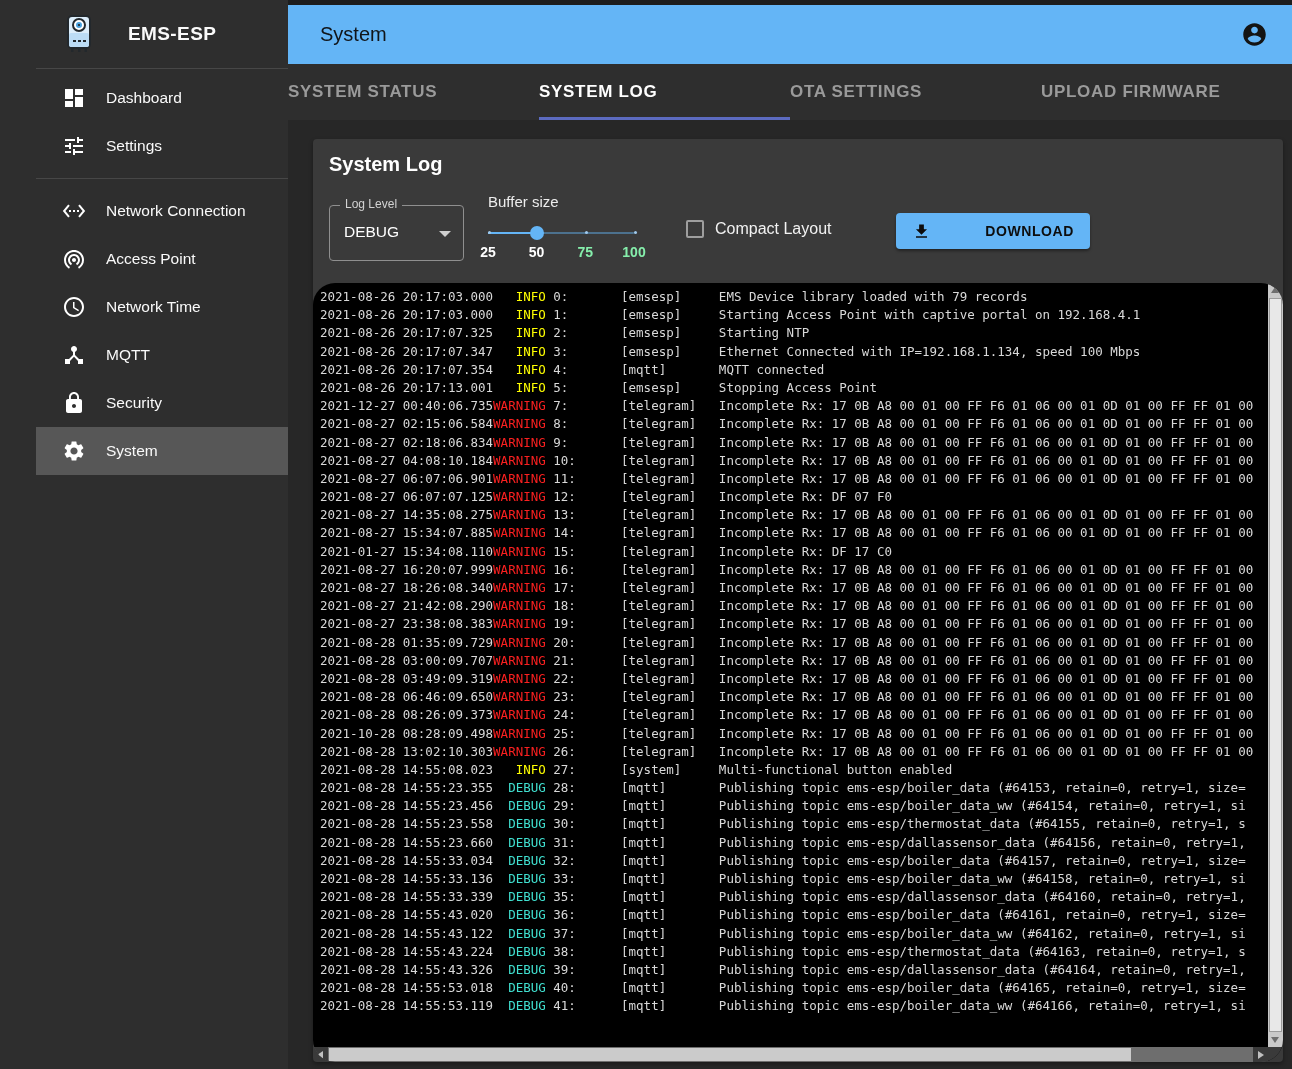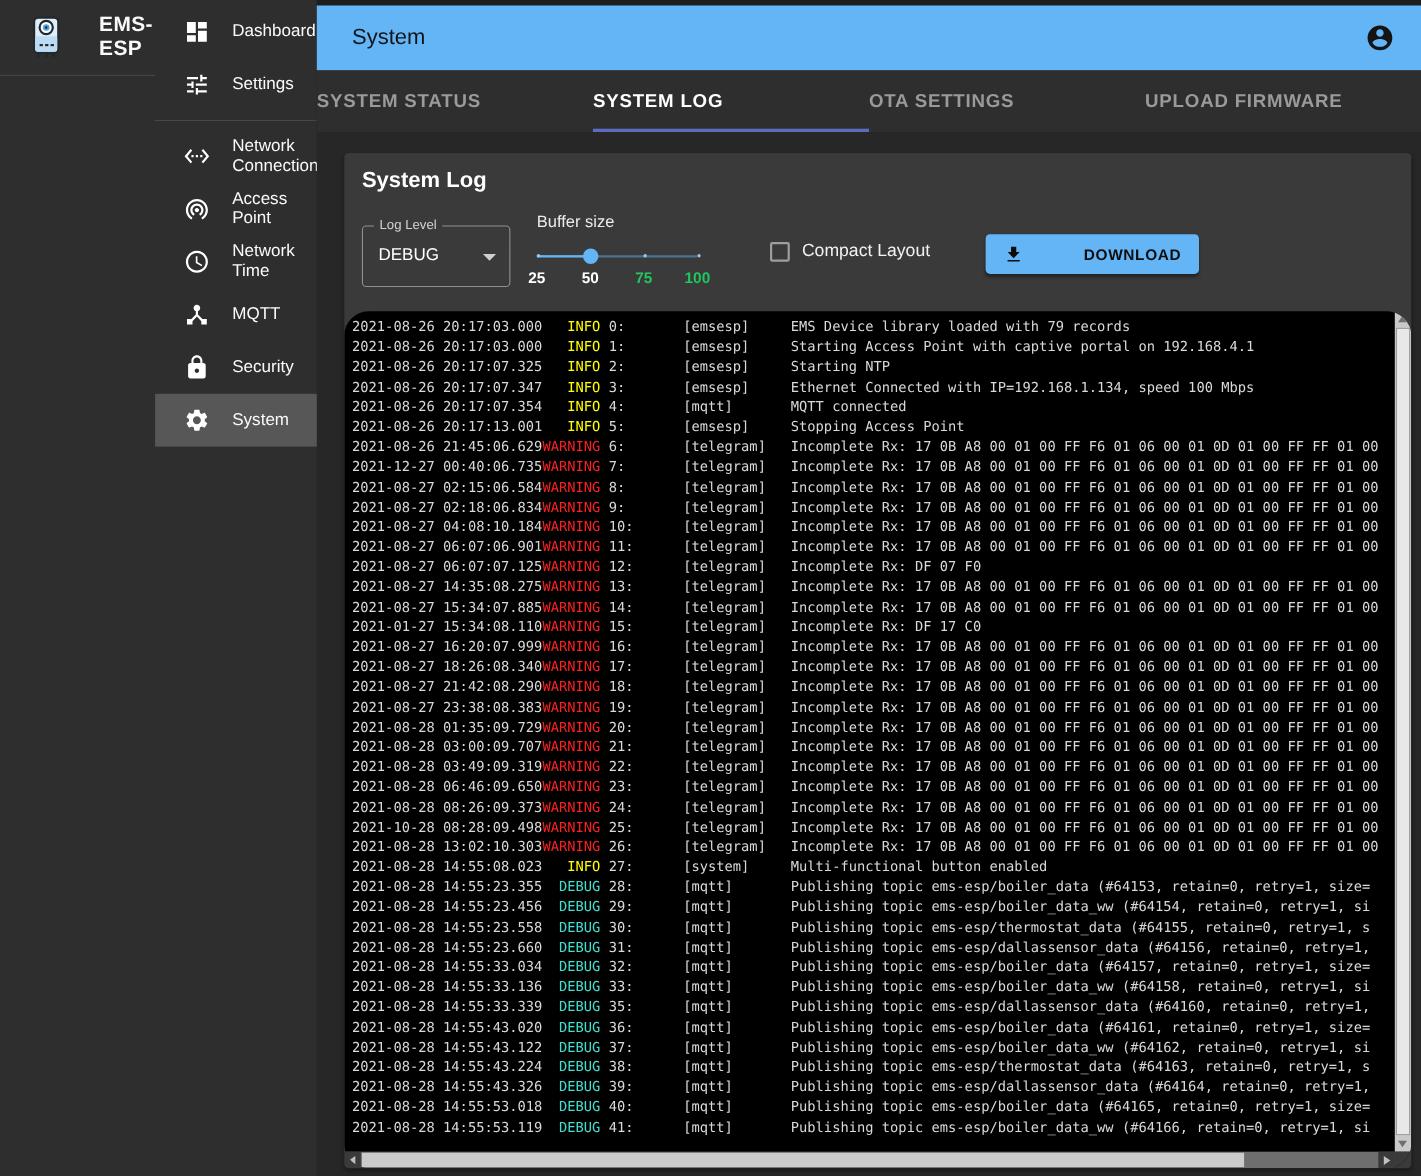--- a/index.html
+++ b/index.html
@@ -1,21 +1,21 @@
 <!DOCTYPE html>
 <html><head>
 <meta charset="utf-8">
 <style>
   * { box-sizing: border-box; margin: 0; padding: 0; }
   html,body { width:1292px; height:1069px; overflow:hidden; background:#272727;
     font-family:"Liberation Sans", sans-serif; }
   .app { display:flex; width:1292px; height:1069px; }
 
   
-  .sidebar { width:288px; min-width:288px; background:#2e2e2e; color:#fff; display:flex; flex-direction:row; }
+  .sidebar { width:288px; min-width:288px; background:#2e2e2e; color:#fff; display:flex; flex-direction:column;padding-left:36px; }
   .sidebar-header { height:69px; display:flex; align-items:center; padding-left:22px; border-bottom:1px solid #474747; }
   .sidebar-header .logo { width:42px; height:42px; display:flex; align-items:center; justify-content:center; }
   .sidebar-header .app-title { font-size:19px; font-weight:700; letter-spacing:.4px; margin-left:28px; color:#fafafa; }
   .nav { padding-top:5px; }
   .side-item { height:48px; display:flex; align-items:center; padding-left:26px; cursor:pointer; }
   .side-item.active { background:#575757; }
   .side-item .icon { width:24px; height:24px; display:flex; align-items:center; justify-content:center; }
   .side-item .icon svg { fill:#fff; width:24px; height:24px; }
   .side-item .lbl { margin-left:20px; font-size:15.5px; color:#fafafa; }
   .nav-divider { height:0; border-top:1px solid #474747; margin:8px 0; }
@@ -51,25 +51,25 @@
   
   .buffer { margin-left:24px; margin-top:-12px; width:146px; }
   .buffer .blabel { font-size:15px; color:#ececec; }
   .slider { position:relative; height:2px; margin-top:22px; }
   .slider .rail { position:absolute; left:0; right:0; top:0; height:2px; background:rgba(100,181,246,.45); border-radius:2px; }
   .slider .trackfill { position:absolute; left:0; width:33.3%; top:0; height:2px; background:#64b5f6; }
   .slider .mark { position:absolute; top:-1px; width:3px; height:3px; border-radius:50%; background:#9fc9ec; }
   .slider .thumb { position:absolute; left:33.3%; top:-6px; width:14px; height:14px; margin-left:-7px;
       border-radius:50%; background:#64b5f6; cursor:pointer; }
   .slider-labels { position:relative; margin-top:10px; height:16px; font-size:14px; font-weight:700; }
-  .slider-labels span { position:absolute; transform:translateX(-50%); color:#22c55e; cursor:pointer; }
+  .slider-labels span { position:absolute; transform:translateX(-50%); color:#86efac; cursor:pointer; }
   .slider-labels span.on { color:#fff; }
 
   
-  .check { margin-left:18px; margin-top:15px; display:flex; align-items:flex-start; cursor:pointer;padding-left:48px; }
+  .check { margin-left:4px; margin-top:15px; display:flex; align-items:flex-start; cursor:pointer;padding-left:48px; }
   .check .box { width:18px; height:18px; border:2px solid #9e9e9e; border-radius:2px; background:transparent; }
   .check .clabel { margin-left:11px; font-size:16px; color:#f2f2f2; }
 
   
   .dl-btn { margin-left:auto; margin-right:177px; margin-top:8px; height:36px; padding:0 16px;
       background:#64b5f6; border:none; border-radius:4px; display:flex; align-items:center;
       font-family:"Liberation Sans", sans-serif; font-size:14px; font-weight:700; letter-spacing:.6px;
       color:#0d0d0d; cursor:pointer; box-shadow:0 2px 3px rgba(0,0,0,.4);gap:45px; }
   .dl-btn svg { width:19px; height:19px; fill:#0d0d0d; margin-right:9px; }
 
@@ -265,21 +265,20 @@
         </div>
 
         <div class="console">
           <div class="log" id="log">
               <div class="logline"><span>2021-08-26 20:17:03.000</span><span class="lv-INFO">   INFO</span><span> 0:       [emsesp]     EMS Device library loaded with 79 records</span></div>
               <div class="logline"><span>2021-08-26 20:17:03.000</span><span class="lv-INFO">   INFO</span><span> 1:       [emsesp]     Starting Access Point with captive portal on 192.168.4.1</span></div>
               <div class="logline"><span>2021-08-26 20:17:07.325</span><span class="lv-INFO">   INFO</span><span> 2:       [emsesp]     Starting NTP</span></div>
               <div class="logline"><span>2021-08-26 20:17:07.347</span><span class="lv-INFO">   INFO</span><span> 3:       [emsesp]     Ethernet Connected with IP=192.168.1.134, speed 100 Mbps</span></div>
               <div class="logline"><span>2021-08-26 20:17:07.354</span><span class="lv-INFO">   INFO</span><span> 4:       [mqtt]       MQTT connected</span></div>
               <div class="logline"><span>2021-08-26 20:17:13.001</span><span class="lv-INFO">   INFO</span><span> 5:       [emsesp]     Stopping Access Point</span></div>
-              <div class="logline"><span>2021-08-26 21:45:06.629</span><span class="lv-WARNING">WARNING</span><span> 6:       [telegram]   Incomplete Rx: 17 0B A8 00 01 00 FF F6 01 06 00 01 0D 01 00 FF FF 01 00</span></div>
               <div class="logline"><span>2021-12-27 00:40:06.735</span><span class="lv-WARNING">WARNING</span><span> 7:       [telegram]   Incomplete Rx: 17 0B A8 00 01 00 FF F6 01 06 00 01 0D 01 00 FF FF 01 00</span></div>
               <div class="logline"><span>2021-08-27 02:15:06.584</span><span class="lv-WARNING">WARNING</span><span> 8:       [telegram]   Incomplete Rx: 17 0B A8 00 01 00 FF F6 01 06 00 01 0D 01 00 FF FF 01 00</span></div>
               <div class="logline"><span>2021-08-27 02:18:06.834</span><span class="lv-WARNING">WARNING</span><span> 9:       [telegram]   Incomplete Rx: 17 0B A8 00 01 00 FF F6 01 06 00 01 0D 01 00 FF FF 01 00</span></div>
               <div class="logline"><span>2021-08-27 04:08:10.184</span><span class="lv-WARNING">WARNING</span><span> 10:      [telegram]   Incomplete Rx: 17 0B A8 00 01 00 FF F6 01 06 00 01 0D 01 00 FF FF 01 00</span></div>
               <div class="logline"><span>2021-08-27 06:07:06.901</span><span class="lv-WARNING">WARNING</span><span> 11:      [telegram]   Incomplete Rx: 17 0B A8 00 01 00 FF F6 01 06 00 01 0D 01 00 FF FF 01 00</span></div>
               <div class="logline"><span>2021-08-27 06:07:07.125</span><span class="lv-WARNING">WARNING</span><span> 12:      [telegram]   Incomplete Rx: DF 07 F0</span></div>
               <div class="logline"><span>2021-08-27 14:35:08.275</span><span class="lv-WARNING">WARNING</span><span> 13:      [telegram]   Incomplete Rx: 17 0B A8 00 01 00 FF F6 01 06 00 01 0D 01 00 FF FF 01 00</span></div>
               <div class="logline"><span>2021-08-27 15:34:07.885</span><span class="lv-WARNING">WARNING</span><span> 14:      [telegram]   Incomplete Rx: 17 0B A8 00 01 00 FF F6 01 06 00 01 0D 01 00 FF FF 01 00</span></div>
               <div class="logline"><span>2021-01-27 15:34:08.110</span><span class="lv-WARNING">WARNING</span><span> 15:      [telegram]   Incomplete Rx: DF 17 C0</span></div>
               <div class="logline"><span>2021-08-27 16:20:07.999</span><span class="lv-WARNING">WARNING</span><span> 16:      [telegram]   Incomplete Rx: 17 0B A8 00 01 00 FF F6 01 06 00 01 0D 01 00 FF FF 01 00</span></div>

